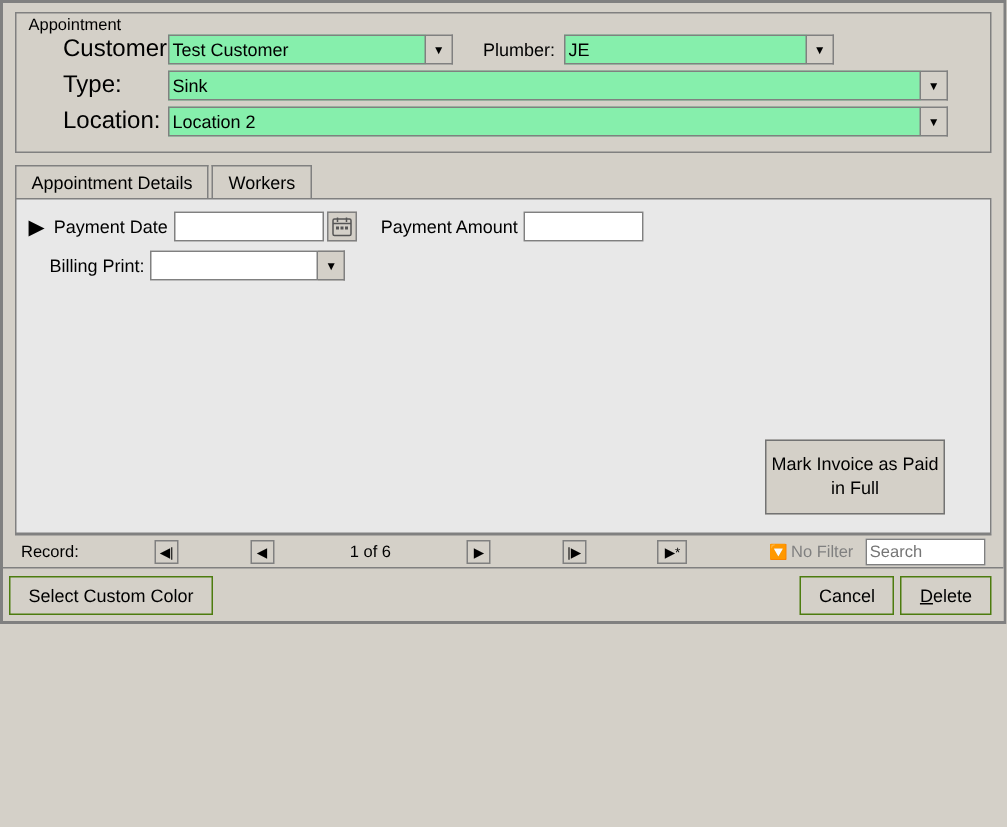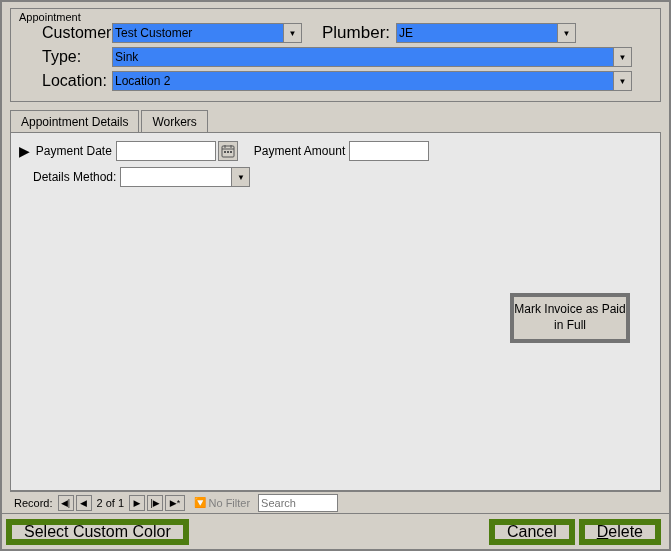--- a/index.html
+++ b/index.html
@@ -6,21 +6,21 @@
     body {
       font-family: 'Segoe UI', Tahoma, Geneva, Verdana, sans-serif;
       font-size: 12px;
       background: #d4d0c8;
       width: 671px;
       height: 551px;
       overflow: hidden;
     }
     .main-window {
       width: 671px;
-      height: 551px;
+      height: 416px;
       background: #d4d0c8;
       border: 2px solid #808080;
       display: flex;
       flex-direction: column;
     }
     .fieldset-group {
       border: 1px solid #808080;
       margin: 6px 8px 4px 8px;
       padding: 2px 6px 6px 6px;
       background: #d4d0c8;
@@ -42,21 +42,21 @@
       margin-left: 25px;
     }
     .form-input-combo {
       display: flex;
       align-items: center;
     }
     .combo-input {
       height: 20px;
       font-size: 12px;
       border: 1px solid #808080;
-      background: #3b82f6;
+      background: #86efac;
       padding: 0 2px;
       flex: 1;
     }
     .combo-btn {
       width: 18px;
       height: 20px;
       background: #d4d0c8;
       border: 1px solid #808080;
       border-left: none;
       cursor: pointer;
@@ -64,21 +64,21 @@
       align-items: center;
       justify-content: center;
       font-size: 8px;
     }
     .customer-combo { width: 190px; }
     .plumber-section {
       display: flex;
       align-items: center;
       margin-left: 20px;
     }
-    .plumber-label { margin-right: 6px; font-size: 17px; }
+    .plumber-label { margin-right: 6px; font-size: 12px; }
     .plumber-combo { width: 180px; border-radius: 10px; }
     .type-combo { width: 520px; }
     .location-combo { width: 520px; }
 
     
     .tabs-bar {
       display: flex;
       margin: 4px 8px 0 8px;
       align-items: flex-end;
     }
@@ -174,20 +174,21 @@
     
     .record-nav {
       border-top: 1px solid #808080;
       background: #d4d0c8;
       height: 22px;
       display: flex;
       align-items: center;
       padding: 0 4px;
       font-size: 11px;
       margin: 0 8px;
+      justify-content: space-between;
     }
     .record-nav-label { margin-right: 4px; }
     .nav-btn {
       width: 16px;
       height: 16px;
       background: #d4d0c8;
       border: 1px solid #808080;
       cursor: pointer;
       font-size: 9px;
       display: flex;
@@ -229,38 +230,38 @@
       background: #d4d0c8;
       border-top: 1px solid #808080;
       display: flex;
       align-items: center;
       padding: 0 4px;
     }
     .bottom-btn {
       height: 26px;
       padding: 0 12px;
       background: #d4d0c8;
-      border: 6px solid #4d7c0f;
-      font-size: 16px;
+      border: 1px solid #4d7c0f;
+      font-size: 12px;
       cursor: pointer;
       margin-right: 4px;
       display: flex;
       align-items: center;
       justify-content: center;
     }
 
     
     .mark-invoice-btn {
       position: absolute;
       right: 30px;
       top: 160px;
       width: 120px;
       height: 50px;
       background: #d4d0c8;
-      border: 4px solid #737373;
+      border: 1px solid #737373;
       font-size: 12px;
       cursor: pointer;
       display: flex;
       align-items: center;
       justify-content: center;
       text-align: center;
       line-height: 1.3;
     }
 
     
@@ -330,36 +331,36 @@
           <rect x="3" y="7" width="2" height="2" fill="#555"></rect>
           <rect x="6" y="7" width="2" height="2" fill="#555"></rect>
           <rect x="9" y="7" width="2" height="2" fill="#555"></rect>
         </svg>
       </button>
       <span class="payment-amount-label">Payment Amount</span>
       <input class="payment-amount-input" type="text" style="">
     </div>
 
     <div class="billing-row">
-      <span class="billing-label">Details Method:</span>
+      <span class="billing-label">Billing Print:</span>
       <div class="billing-combo">
         <input class="billing-input" type="text" style="">
         <button class="combo-btn">▼</button>
       </div>
     </div>
 
     <button class="mark-invoice-btn">Mark Invoice as Paid in Full</button>
 
   </div>
 
   <div class="record-nav">
     <span class="record-nav-label">Record:</span>
     <button class="nav-btn">◀|</button>
     <button class="nav-btn">◀</button>
-    <span class="record-counter">2 of 1</span>
+    <span class="record-counter">1 of 6</span>
     <button class="nav-btn">▶</button>
     <button class="nav-btn">|▶</button>
     <button class="nav-btn" style="width:20px;">▶*</button>
     <div class="filter-section">
       <span class="filter-icon">🔽</span>
       <span class="no-filter-text">No Filter</span>
       <input class="search-input" type="text" placeholder="Search" style="">
     </div>
   </div>
 

